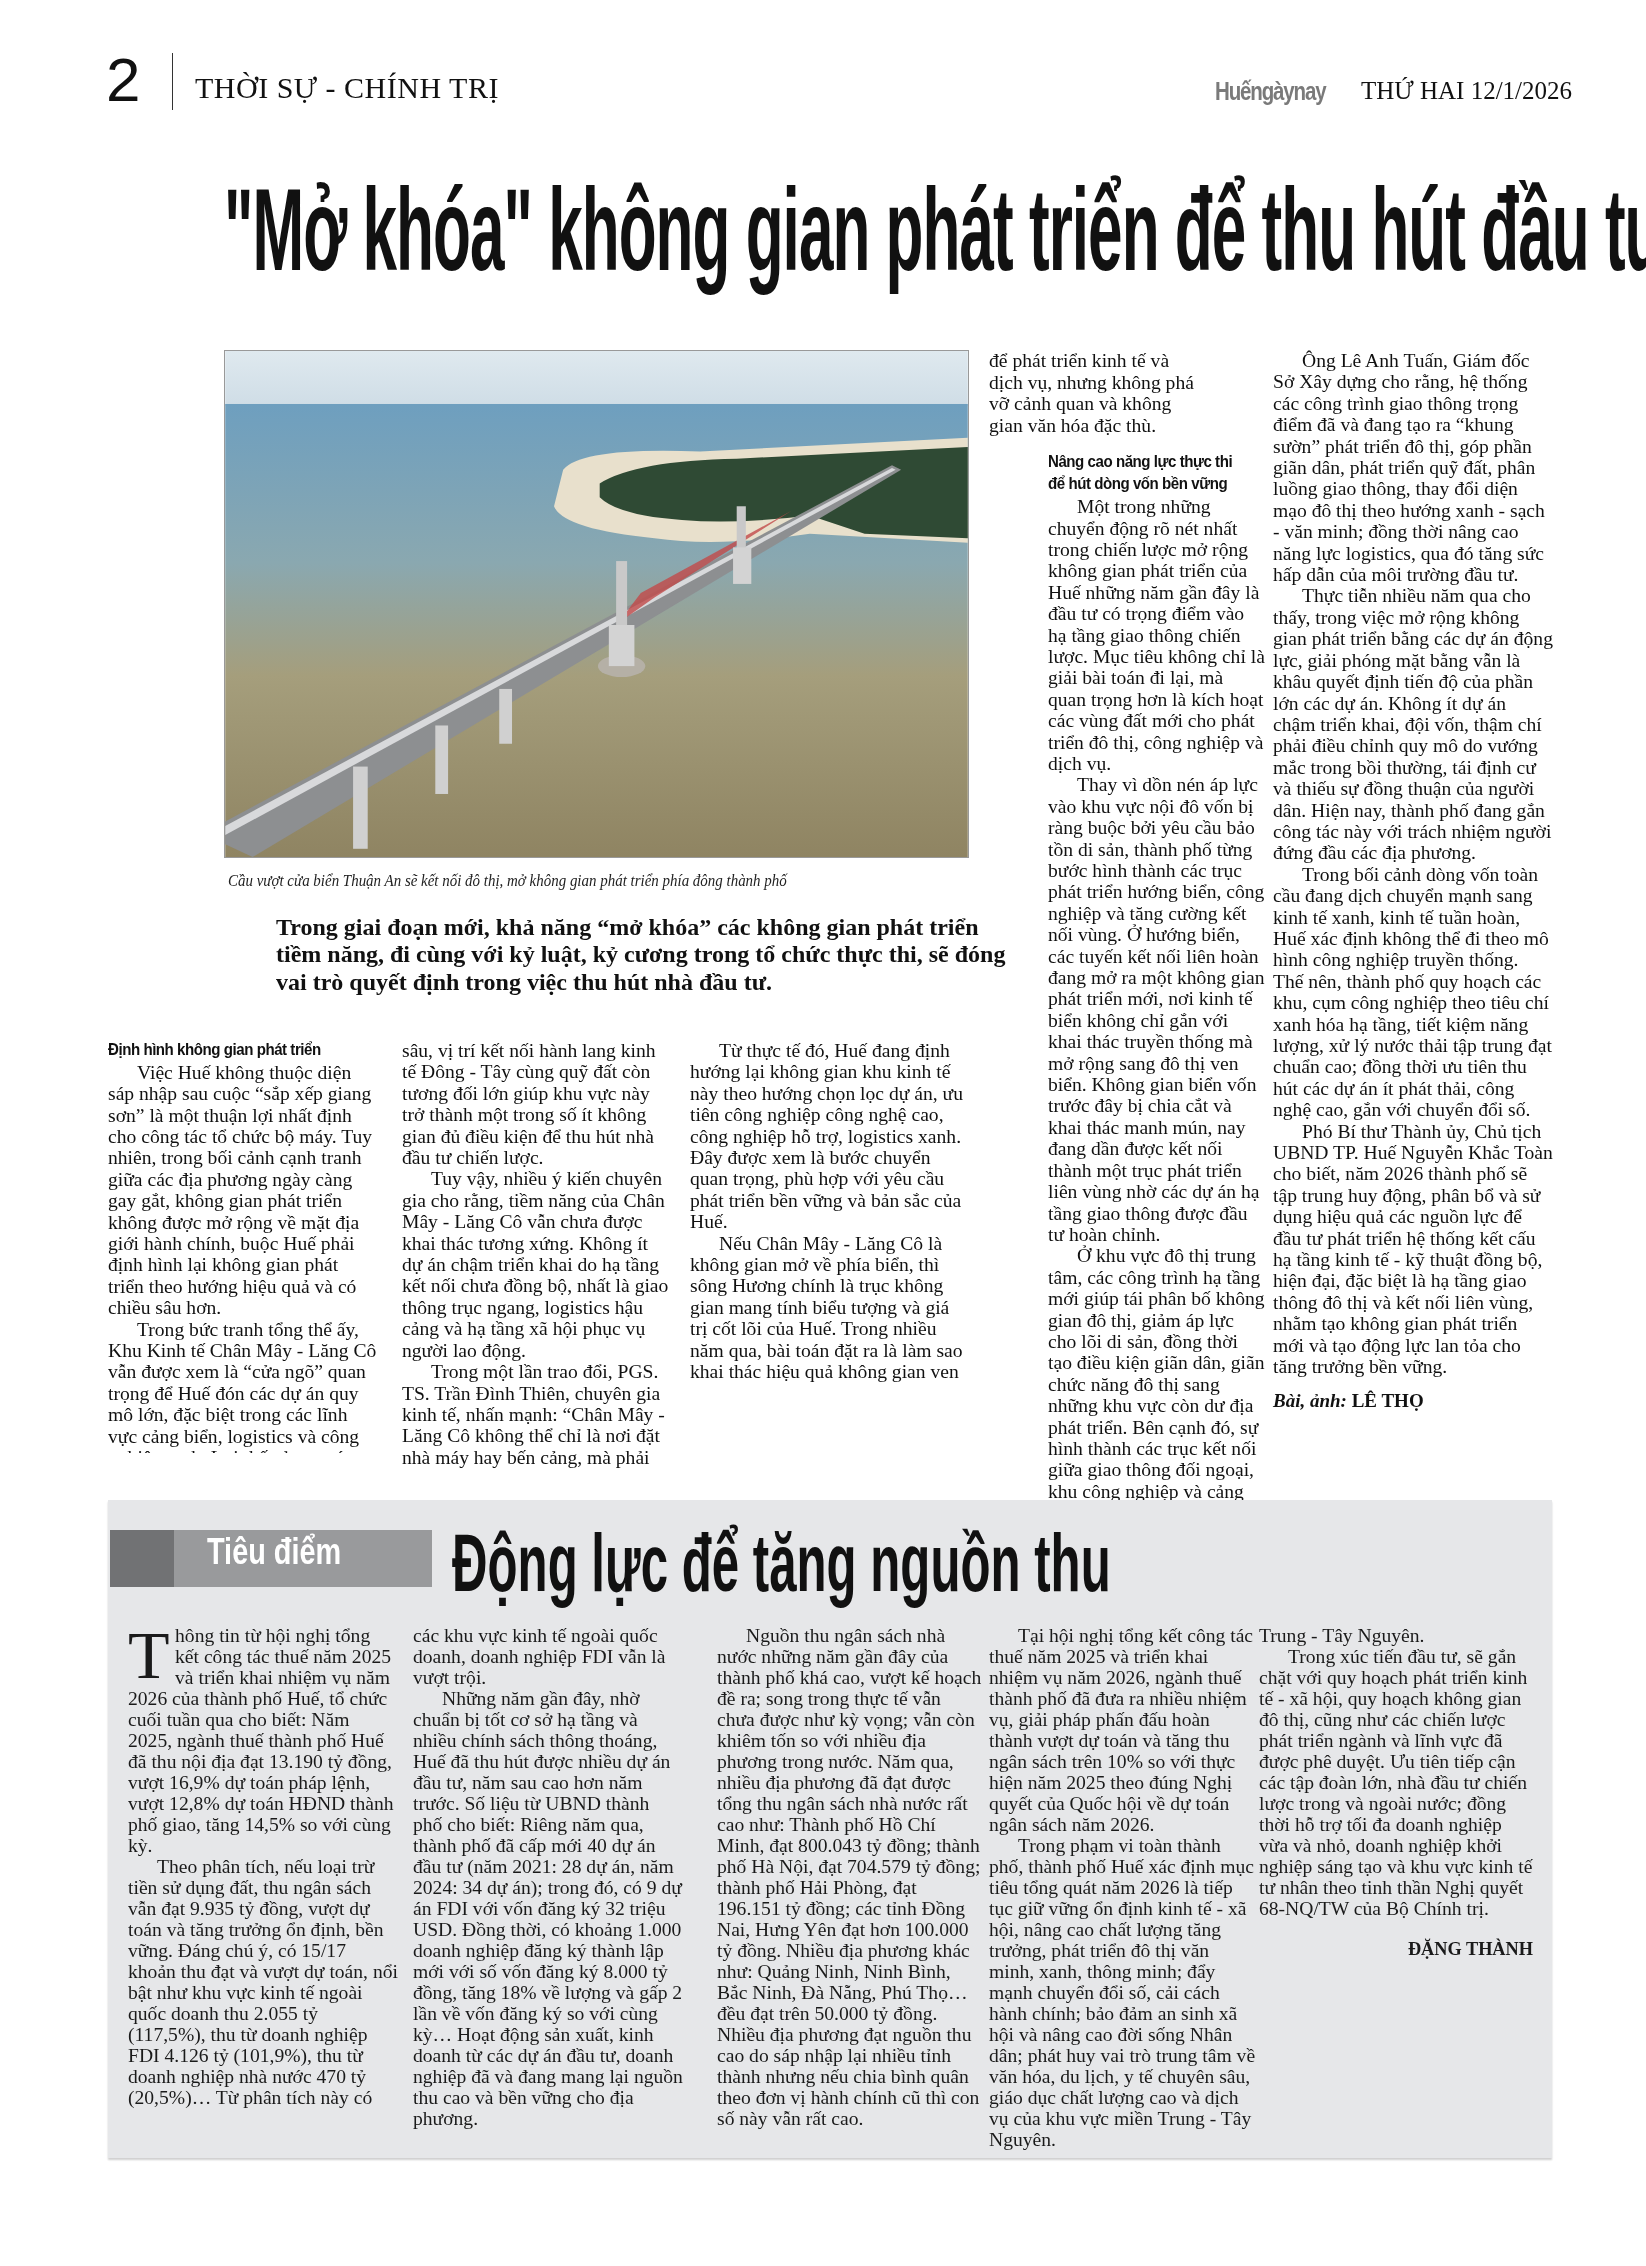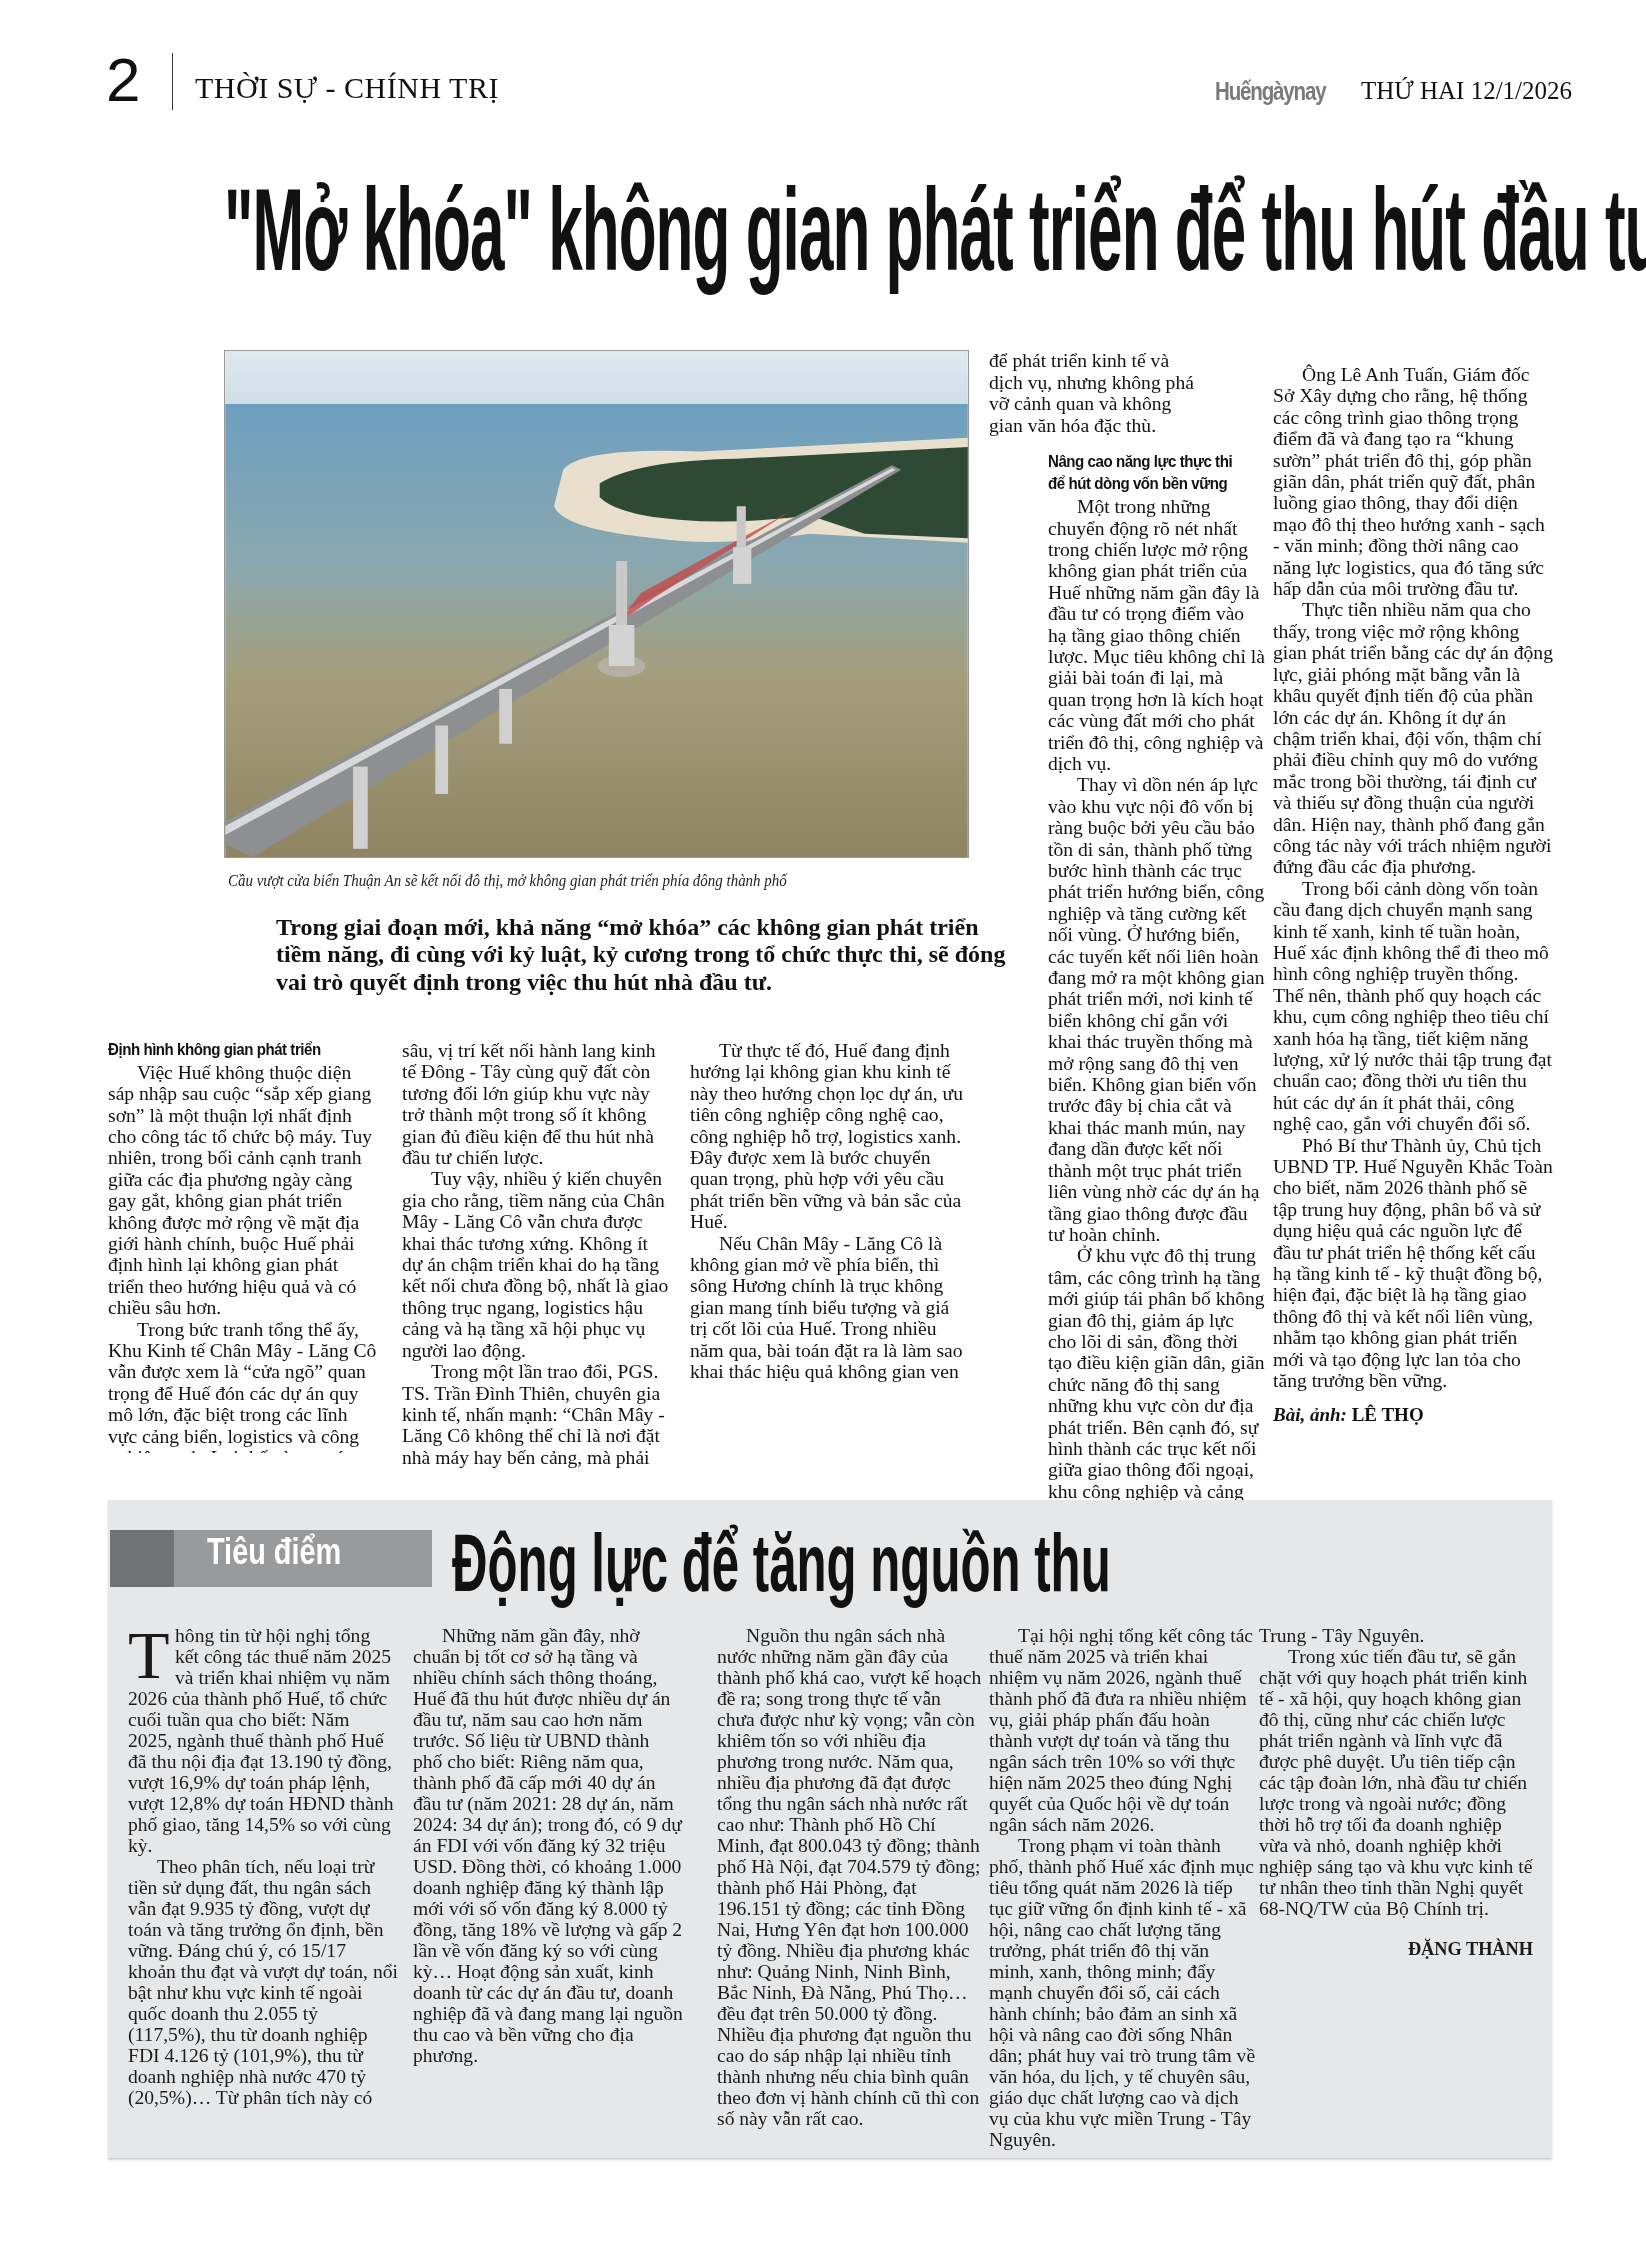--- a/index.html
+++ b/index.html
@@ -80,21 +80,21 @@
 <div class="abs col" style="left:989px; top:350px; width:217px;">
   <p class="noind" style="height:86px; overflow:hidden; display:flex; align-items:flex-end;">Nếu Chân Mây - Lăng Cô là không gian mở về phía biển, thì sông Hương chính là trục không gian mang tính biểu tượng và giá trị cốt lõi của Huế. Trong nhiều năm qua, bài toán đặt ra là làm sao khai thác hiệu quả không gian ven sông để phát triển kinh tế và dịch vụ, nhưng không phá vỡ cảnh quan và không gian văn hóa đặc thù.</p>
 </div>
 <div class="abs col" style="left:1048px; top:443px; width:217px;">
   <div class="subhead">Nâng cao năng lực thực thi để hút dòng vốn bền vững</div>
   <p>Một trong những chuyển động rõ nét nhất trong chiến lược mở rộng không gian phát triển của Huế những năm gần đây là đầu tư có trọng điểm vào hạ tầng giao thông chiến lược. Mục tiêu không chỉ là giải bài toán đi lại, mà quan trọng hơn là kích hoạt các vùng đất mới cho phát triển đô thị, công nghiệp và dịch vụ.</p>
   <p>Thay vì dồn nén áp lực vào khu vực nội đô vốn bị ràng buộc bởi yêu cầu bảo tồn di sản, thành phố từng bước hình thành các trục phát triển hướng biển, công nghiệp và tăng cường kết nối vùng. Ở hướng biển, các tuyến kết nối liên hoàn đang mở ra một không gian phát triển mới, nơi kinh tế biển không chỉ gắn với khai thác truyền thống mà mở rộng sang đô thị ven biển. Không gian biển vốn trước đây bị chia cắt và khai thác manh mún, nay đang dần được kết nối thành một trục phát triển liên vùng nhờ các dự án hạ tầng giao thông được đầu tư hoàn chỉnh.</p>
   <p>Ở khu vực đô thị trung tâm, các công trình hạ tầng mới giúp tái phân bố không gian đô thị, giảm áp lực cho lõi di sản, đồng thời tạo điều kiện giãn dân, giãn chức năng đô thị sang những khu vực còn dư địa phát triển. Bên cạnh đó, sự hình thành các trục kết nối giữa giao thông đối ngoại, khu công nghiệp và cảng biển đang dần tạo nên một không gian logistics - công nghiệp mới, giúp giảm chi phí vận chuyển, tăng sức cạnh tranh cho doanh nghiệp và đặt nền tảng cho mô hình công nghiệp xanh, bền vững.</p>
 </div>
 
-<div class="abs col" style="left:1273px; top:350px; width:280px;margin-top:14px;">
+<div class="abs col" style="left:1273px; top:350px; width:280px;">
   <p>Ông Lê Anh Tuấn, Giám đốc Sở Xây dựng cho rằng, hệ thống các công trình giao thông trọng điểm đã và đang tạo ra “khung sườn” phát triển đô thị, góp phần giãn dân, phát triển quỹ đất, phân luồng giao thông, thay đổi diện mạo đô thị theo hướng xanh - sạch - văn minh; đồng thời nâng cao năng lực logistics, qua đó tăng sức hấp dẫn của môi trường đầu tư.</p>
   <p>Thực tiễn nhiều năm qua cho thấy, trong việc mở rộng không gian phát triển bằng các dự án động lực, giải phóng mặt bằng vẫn là khâu quyết định tiến độ của phần lớn các dự án. Không ít dự án chậm triển khai, đội vốn, thậm chí phải điều chỉnh quy mô do vướng mắc trong bồi thường, tái định cư và thiếu sự đồng thuận của người dân. Hiện nay, thành phố đang gắn công tác này với trách nhiệm người đứng đầu các địa phương.</p>
   <p>Trong bối cảnh dòng vốn toàn cầu đang dịch chuyển mạnh sang kinh tế xanh, kinh tế tuần hoàn, Huế xác định không thể đi theo mô hình công nghiệp truyền thống. Thế nên, thành phố quy hoạch các khu, cụm công nghiệp theo tiêu chí xanh hóa hạ tầng, tiết kiệm năng lượng, xử lý nước thải tập trung đạt chuẩn cao; đồng thời ưu tiên thu hút các dự án ít phát thải, công nghệ cao, gắn với chuyển đổi số.</p>
   <p>Phó Bí thư Thành ủy, Chủ tịch UBND TP. Huế Nguyễn Khắc Toàn cho biết, năm 2026 thành phố sẽ tập trung huy động, phân bổ và sử dụng hiệu quả các nguồn lực để đầu tư phát triển hệ thống kết cấu hạ tầng kinh tế - kỹ thuật đồng bộ, hiện đại, đặc biệt là hạ tầng giao thông đô thị và kết nối liên vùng, nhằm tạo không gian phát triển mới và tạo động lực lan tỏa cho tăng trưởng bền vững.</p>
   <div class="byline"><i>Bài, ảnh:</i> <span>LÊ THỌ</span></div>
 </div>
 
 <div class="abs col" style="left:108px; top:1038px; width:270px;">
   <div class="subhead" style="margin-top:0;">Định hình không gian phát triển</div>
   <p>Việc Huế không thuộc diện sáp nhập sau cuộc “sắp xếp giang sơn” là một thuận lợi nhất định cho công tác tổ chức bộ máy. Tuy nhiên, trong bối cảnh cạnh tranh giữa các địa phương ngày càng gay gắt, không gian phát triển không được mở rộng về mặt địa giới hành chính, buộc Huế phải định hình lại không gian phát triển theo hướng hiệu quả và có chiều sâu hơn.</p>
@@ -114,20 +114,21 @@
 <div class="abs tag"></div>
 <div class="abs tag-dark"></div>
 <div class="abs tag-text">Tiêu điểm</div>
 <div class="abs boxhead">Động lực để tăng nguồn thu</div>
 
 <div class="abs bcol" style="left:128px; top:1625px; width:270px;">
   <p class="noind"><span class="dropcap">T</span><span>hông tin từ hội nghị tổng kết công tác thuế năm 2025 và triển khai nhiệm vụ năm 2026 của thành phố Huế, tổ chức cuối tuần qua cho biết: Năm 2025, ngành thuế thành phố Huế đã thu nội địa đạt 13.190 tỷ đồng, vượt 16,9% dự toán pháp lệnh, vượt 12,8% dự toán HĐND thành phố giao, tăng 14,5% so với cùng kỳ.</span></p>
   <p style="height:255px; overflow:hidden;">Theo phân tích, nếu loại trừ tiền sử dụng đất, thu ngân sách vẫn đạt 9.935 tỷ đồng, vượt dự toán và tăng trưởng ổn định, bền vững. Đáng chú ý, có 15/17 khoản thu đạt và vượt dự toán, nổi bật như khu vực kinh tế ngoài quốc doanh thu 2.055 tỷ (117,5%), thu từ doanh nghiệp FDI 4.126 tỷ (101,9%), thu từ doanh nghiệp nhà nước 470 tỷ (20,5%)… Từ phân tích này có thể khẳng định: Nguồn thu từ các khu vực kinh tế ngoài quốc doanh, doanh nghiệp FDI vẫn là vượt trội.</p>
 </div>
 <div class="abs bcol" style="left:413px; top:1625px; width:270px;">
+  <p class="noind">các khu vực kinh tế ngoài quốc doanh, doanh nghiệp FDI vẫn là vượt trội.</p>
   <p>Những năm gần đây, nhờ chuẩn bị tốt cơ sở hạ tầng và nhiều chính sách thông thoáng, Huế đã thu hút được nhiều dự án đầu tư, năm sau cao hơn năm trước. Số liệu từ UBND thành phố cho biết: Riêng năm qua, thành phố đã cấp mới 40 dự án đầu tư (năm 2021: 28 dự án, năm 2024: 34 dự án); trong đó, có 9 dự án FDI với vốn đăng ký 32 triệu USD. Đồng thời, có khoảng 1.000 doanh nghiệp đăng ký thành lập mới với số vốn đăng ký 8.000 tỷ đồng, tăng 18% về lượng và gấp 2 lần về vốn đăng ký so với cùng kỳ… Hoạt động sản xuất, kinh doanh từ các dự án đầu tư, doanh nghiệp đã và đang mang lại nguồn thu cao và bền vững cho địa phương.</p>
 </div>
 <div class="abs bcol" style="left:717px; top:1625px; width:265px;">
   <p>Nguồn thu ngân sách nhà nước những năm gần đây của thành phố khá cao, vượt kế hoạch đề ra; song trong thực tế vẫn chưa được như kỳ vọng; vẫn còn khiêm tốn so với nhiều địa phương trong nước. Năm qua, nhiều địa phương đã đạt được tổng thu ngân sách nhà nước rất cao như: Thành phố Hồ Chí Minh, đạt 800.043 tỷ đồng; thành phố Hà Nội, đạt 704.579 tỷ đồng; thành phố Hải Phòng, đạt 196.151 tỷ đồng; các tỉnh Đồng Nai, Hưng Yên đạt hơn 100.000 tỷ đồng. Nhiều địa phương khác như: Quảng Ninh, Ninh Bình, Bắc Ninh, Đà Nẵng, Phú Thọ… đều đạt trên 50.000 tỷ đồng. Nhiều địa phương đạt nguồn thu cao do sáp nhập lại nhiều tỉnh thành nhưng nếu chia bình quân theo đơn vị hành chính cũ thì con số này vẫn rất cao.</p>
 </div>
 <div class="abs bcol" style="left:989px; top:1625px; width:267px;">
   <p>Tại hội nghị tổng kết công tác thuế năm 2025 và triển khai nhiệm vụ năm 2026, ngành thuế thành phố đã  đưa ra nhiều nhiệm vụ, giải pháp phấn đấu hoàn thành vượt dự toán và tăng thu ngân sách trên 10% so với thực hiện năm 2025 theo đúng Nghị quyết của Quốc hội về dự toán ngân sách năm 2026.</p>
   <p style="height:340px; overflow:hidden;">Trong phạm vi toàn thành phố, thành phố Huế xác định mục tiêu tổng quát năm 2026 là tiếp tục giữ vững ổn định kinh tế - xã hội, nâng cao chất lượng tăng trưởng, phát triển đô thị văn minh, xanh, thông minh; đẩy mạnh chuyển đổi số, cải cách hành chính; bảo đảm an sinh xã hội và nâng cao đời sống Nhân dân; phát huy vai trò trung tâm về văn hóa, du lịch, y tế chuyên sâu, giáo dục chất lượng cao và dịch vụ của khu vực miền Trung - Tây Nguyên.</p>
 </div>
 <div class="abs bcol" style="left:1259px; top:1625px; width:274px;">

